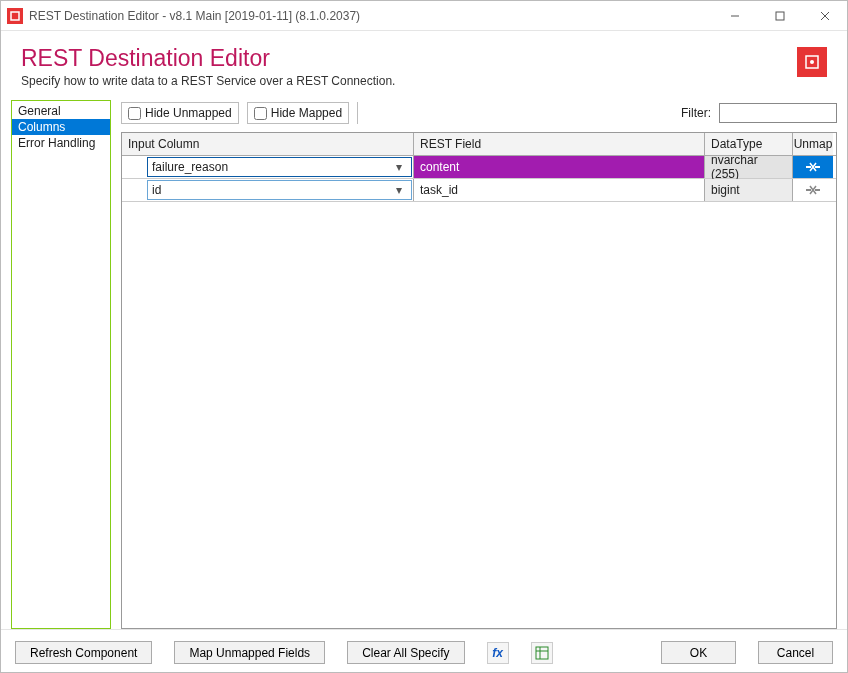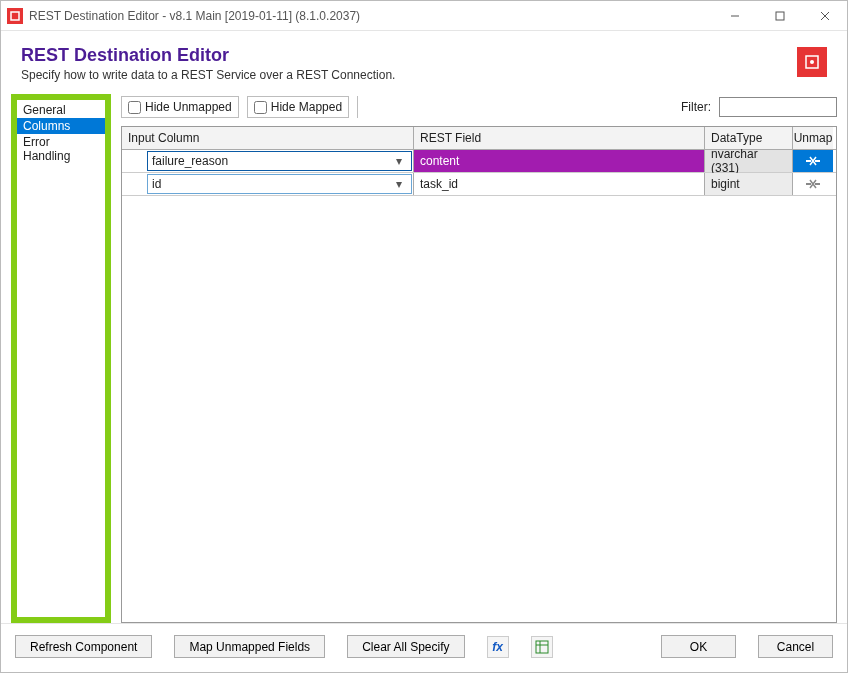--- a/index.html
+++ b/index.html
@@ -43,40 +43,40 @@
       font-size: 13px;
     }
 
     
     .header {
       padding: 14px 20px 6px 20px;
       display: flex;
       align-items: flex-start;
     }
     .header .htext { flex: 1; }
-    .header .htitle { font-size: 18px; font-weight: 700; color: #4c1d95; }
+    .header .htitle { font-size: 23px; font-weight: 400; color: #be185d; }
     .header .hsub { margin-top: 2px; font-size: 12px; color: #333; }
     .header .logo {
       width: 30px; height: 30px;
       background: #e63434;
       display: flex; align-items: center; justify-content: center;
       color: #fff; font-size: 14px;
       margin-top: 2px;
     }
 
     
     .main {
       display: flex;
       padding: 6px 10px 0 10px;
       height: 535px;
     }
     .sidebar {
       width: 100px;
       background: #fff;
-      border: 6px solid #84cc16;
+      border: 1px solid #84cc16;
       padding: 2px 0;
     }
     .sidebar-item {
       padding: 1px 6px;
       font-size: 12px;
       cursor: default;
     }
     .sidebar-item.selected {
       background: #0078d7;
       color: #fff;
@@ -244,21 +244,21 @@
         <div class="gc col-input" style="padding:1px;">
           <div class="cell-select">
             <span>failure_reason</span>
             <span class="dd-icon">▾</span>
           </div>
         </div>
         <div class="gc col-rest">
           <span>content</span>
         </div>
         <div class="gc col-dt">
-          <span>nvarchar (331)</span>
+          <span>nvarchar (255)</span>
         </div>
         <div class="gc col-unmap">
           <span class="unmap-icon">
             <svg width="18" height="12" viewBox="0 0 18 12">
                 <path d="M2 6 L7 6 M11 6 L16 6" stroke="#fff" stroke-width="2"></path>
                 <path d="M6 2 L12 10 M12 2 L6 10" stroke="#fff" stroke-width="1.5"></path>
               </svg>
           </span>
         </div>
       </div>

